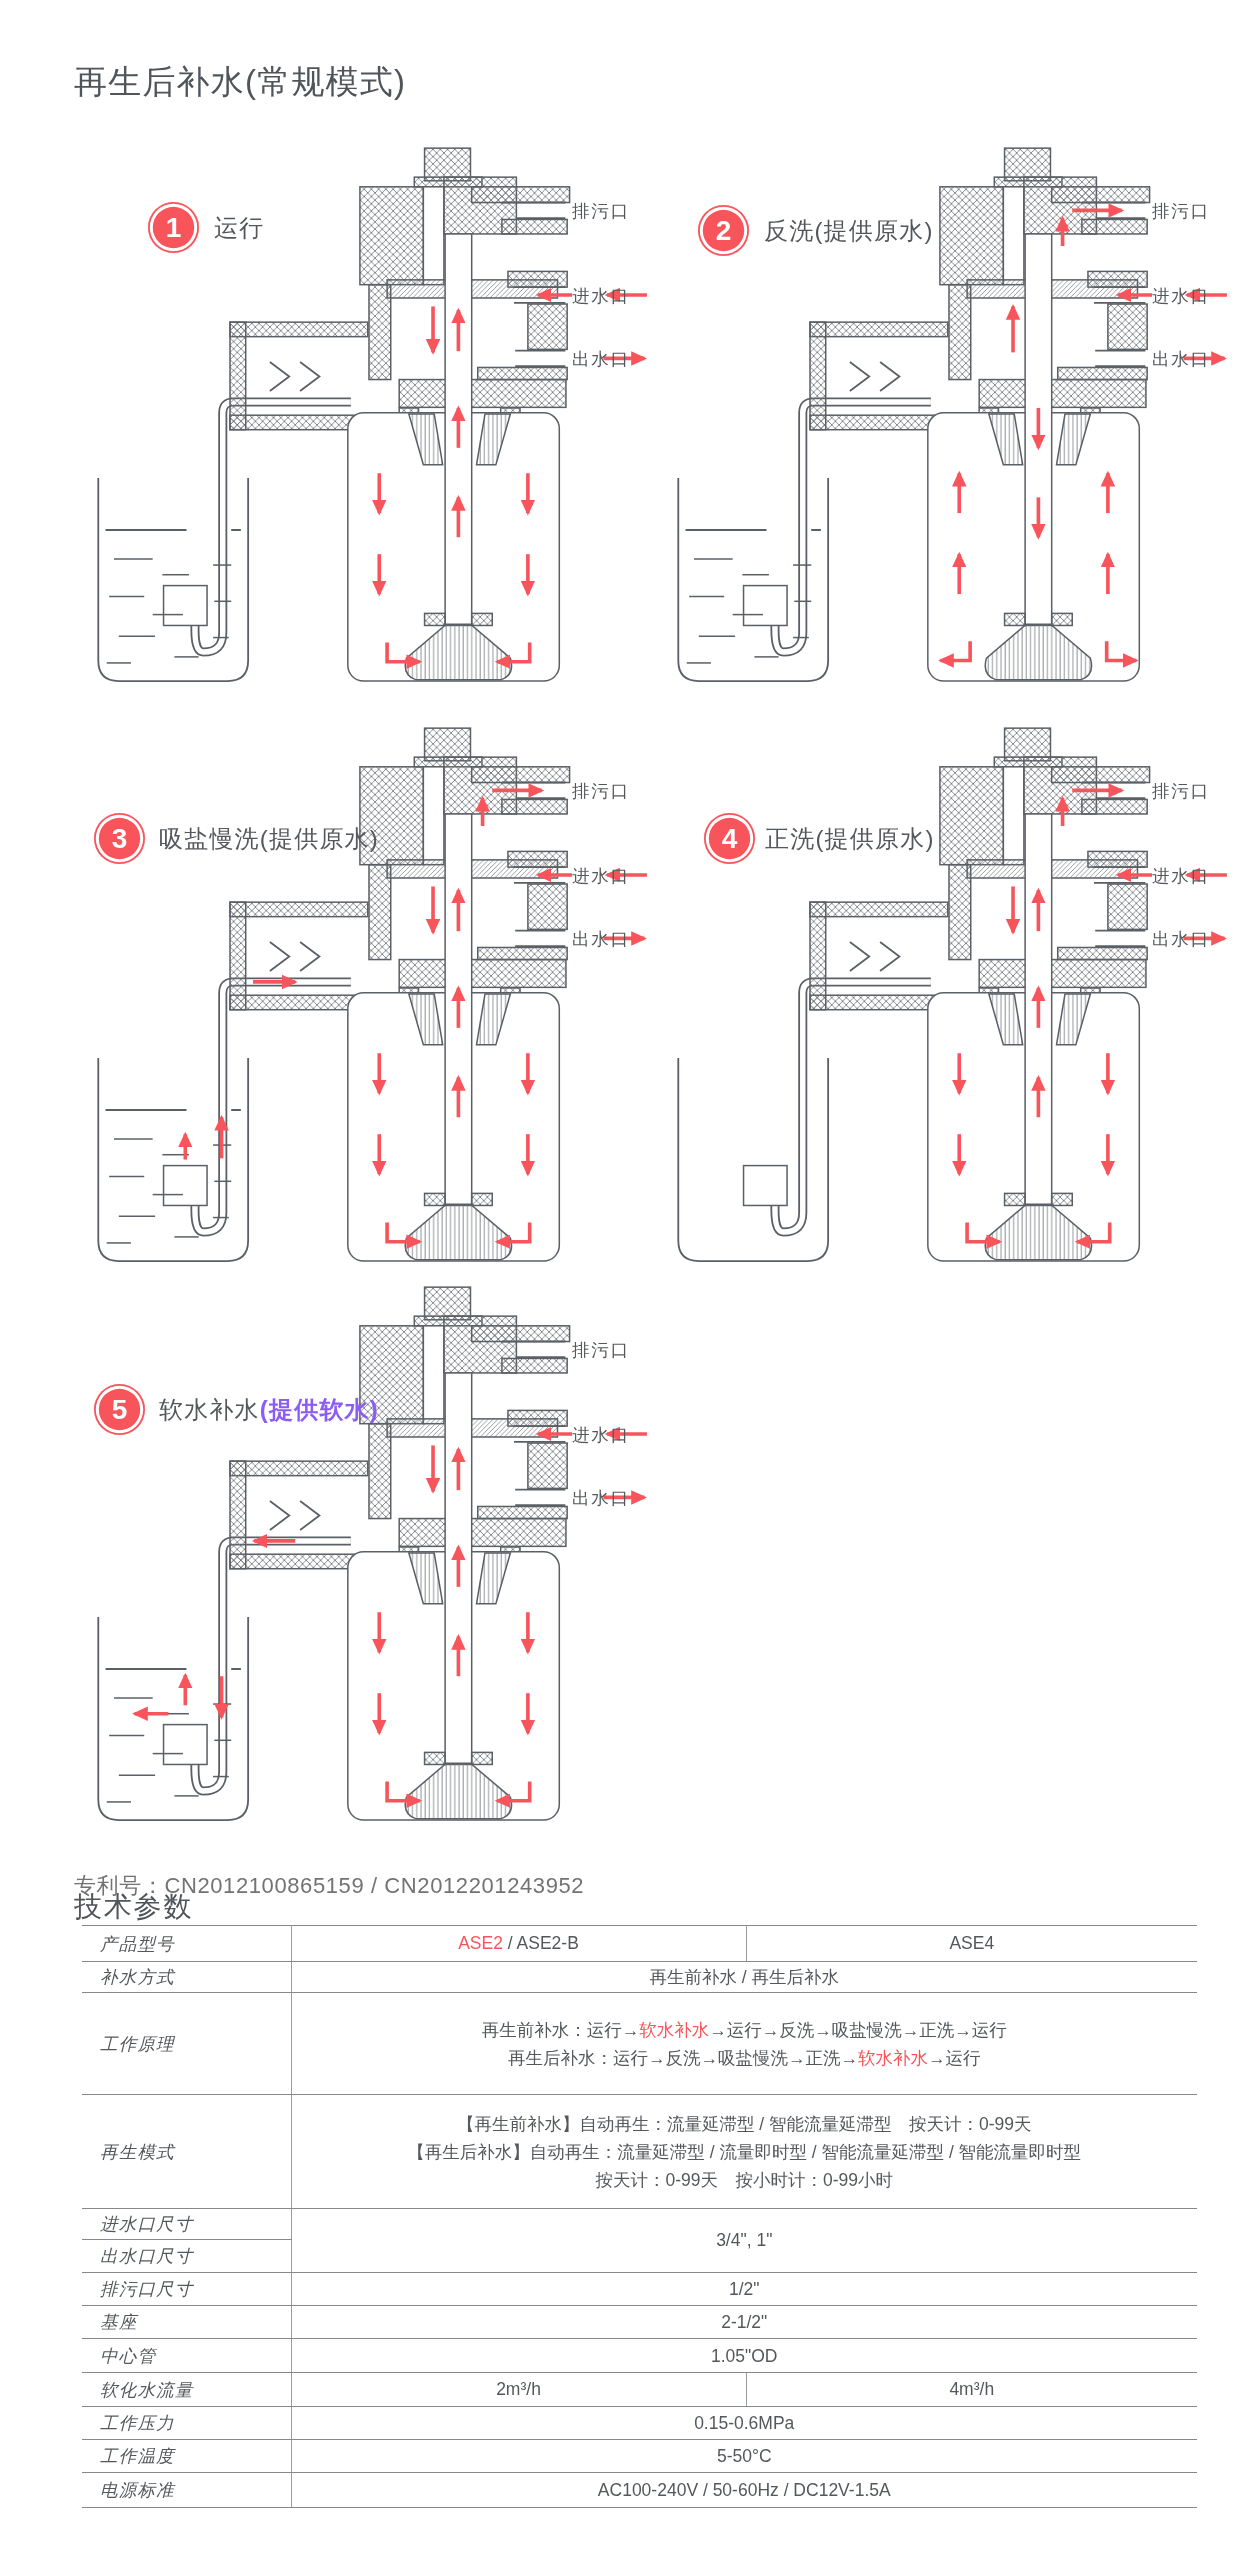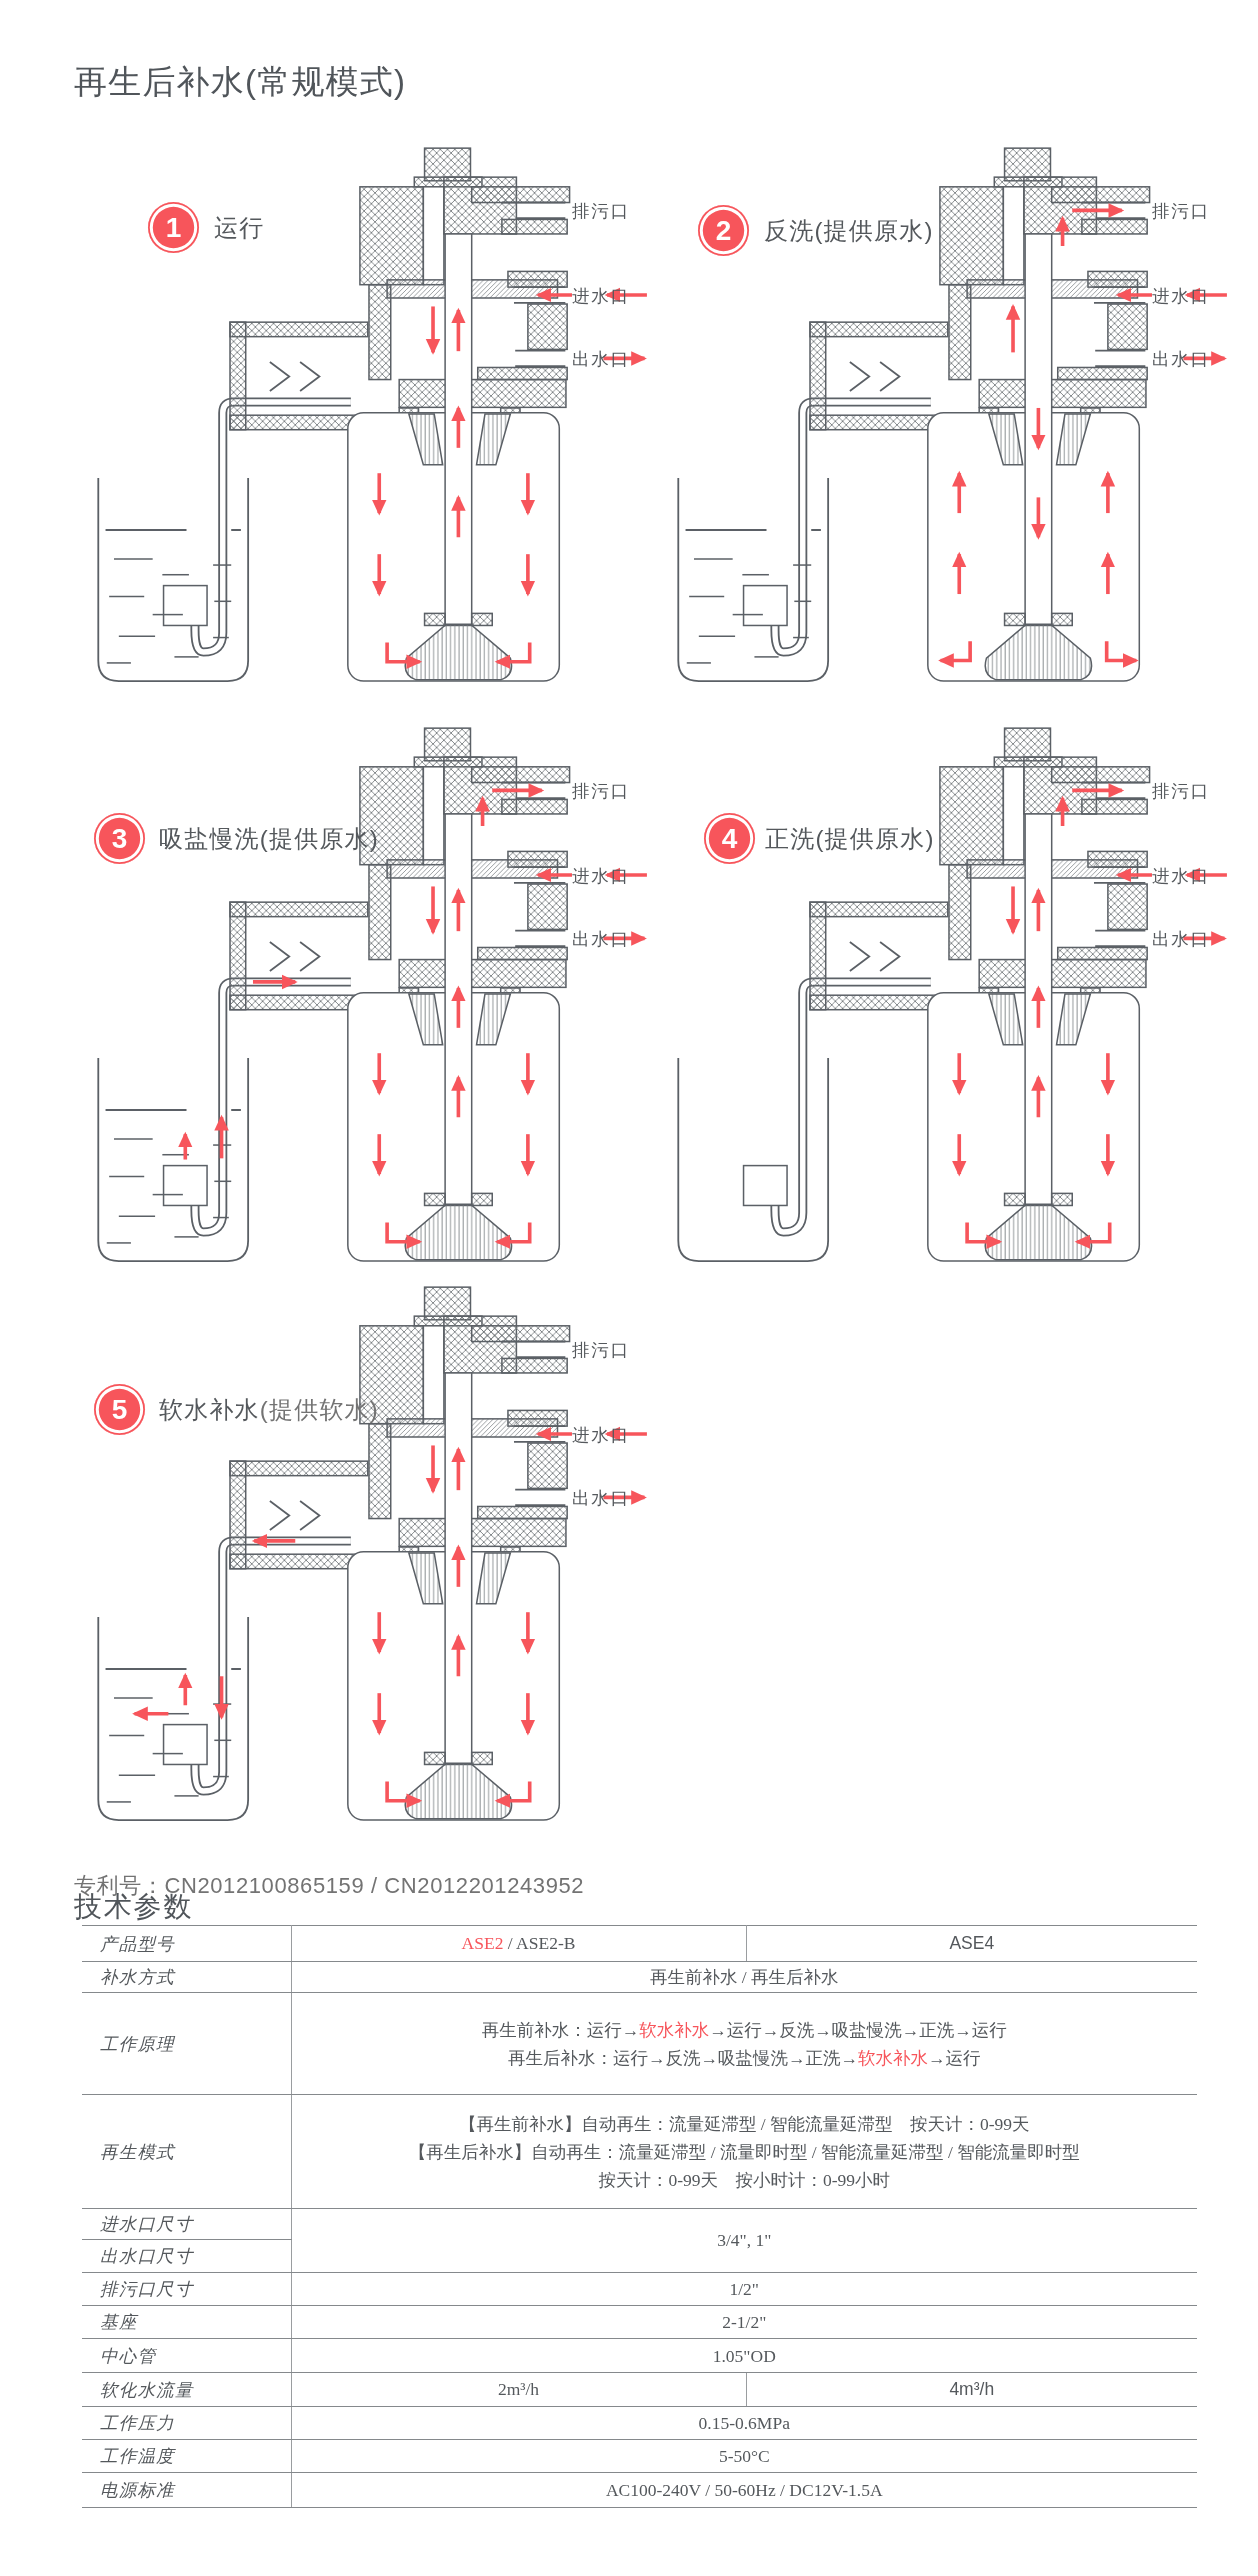--- a/index.html
+++ b/index.html
@@ -5,30 +5,30 @@
   html,body{margin:0;padding:0;background:#fff;}
   body{font-family:"Liberation Sans","DejaVu Sans",sans-serif;}
   #page{position:relative;width:1259px;height:2576px;background:#ffffff;overflow:hidden;color:#54585c;}
   .page-title{position:absolute;left:74px;top:60px;font-size:33px;color:#50555a;letter-spacing:1.2px;}
   .diagram{position:absolute;width:574px;height:544px;}
   .badge{position:absolute;width:51px;height:51px;border-radius:50%;background:#f7555b;
          box-shadow:inset 0 0 0 1.8px #f7555b, inset 0 0 0 4.8px #ffffff;
          display:flex;align-items:center;justify-content:center;
          color:#fff;font-size:28px;font-weight:bold;}
   .dtitle{position:absolute;height:51px;line-height:51px;font-size:24px;color:#54585c;letter-spacing:1.2px;white-space:nowrap;}
-  .dtitle .red{color:#737373;}
+  .dtitle .red{color:#8b5cf6;font-weight:bold;}
   .art{position:absolute;left:0;top:0;width:574px;height:544px;}
   .tech-heading{position:absolute;left:74px;top:1888px;font-size:28px;color:#50555a;letter-spacing:1.8px;}
   .patent{position:absolute;left:74px;top:1871px;font-size:22px;color:#737373;letter-spacing:0.6px;}
   .spec-wrap{position:absolute;left:82px;top:1925px;width:1115px;}
   table.spec{border-collapse:collapse;table-layout:fixed;width:1115px;
              border-top:1.8px solid #85898c;border-bottom:1.8px solid #85898c;}
   table.spec td{border-bottom:1.2px solid #85898c;font-size:17.5px;color:#54585c;vertical-align:middle;}
   td.lbl{border-right:1.2px solid #9a9da0;padding-left:18px;text-align:left;font-size:18px;letter-spacing:1.2px;font-style:italic;}
-  td.val{text-align:center;font-family:Liberation Serif, serif;}
+  td.val{text-align:center;}
   td.val2{text-align:center;border-left:1.2px solid #9a9da0;}
   td .line{text-align:center;line-height:28px;}
   .redtxt{color:#f7555b;}
   svg text.pl{font-size:29px;fill:#54585c;letter-spacing:3px;font-family:"Liberation Sans","DejaVu Sans",sans-serif;}
 </style>
 </head>
 <body>
 
 <div id="page">
   <div class="page-title">再生后补水(常规模式)</div>

